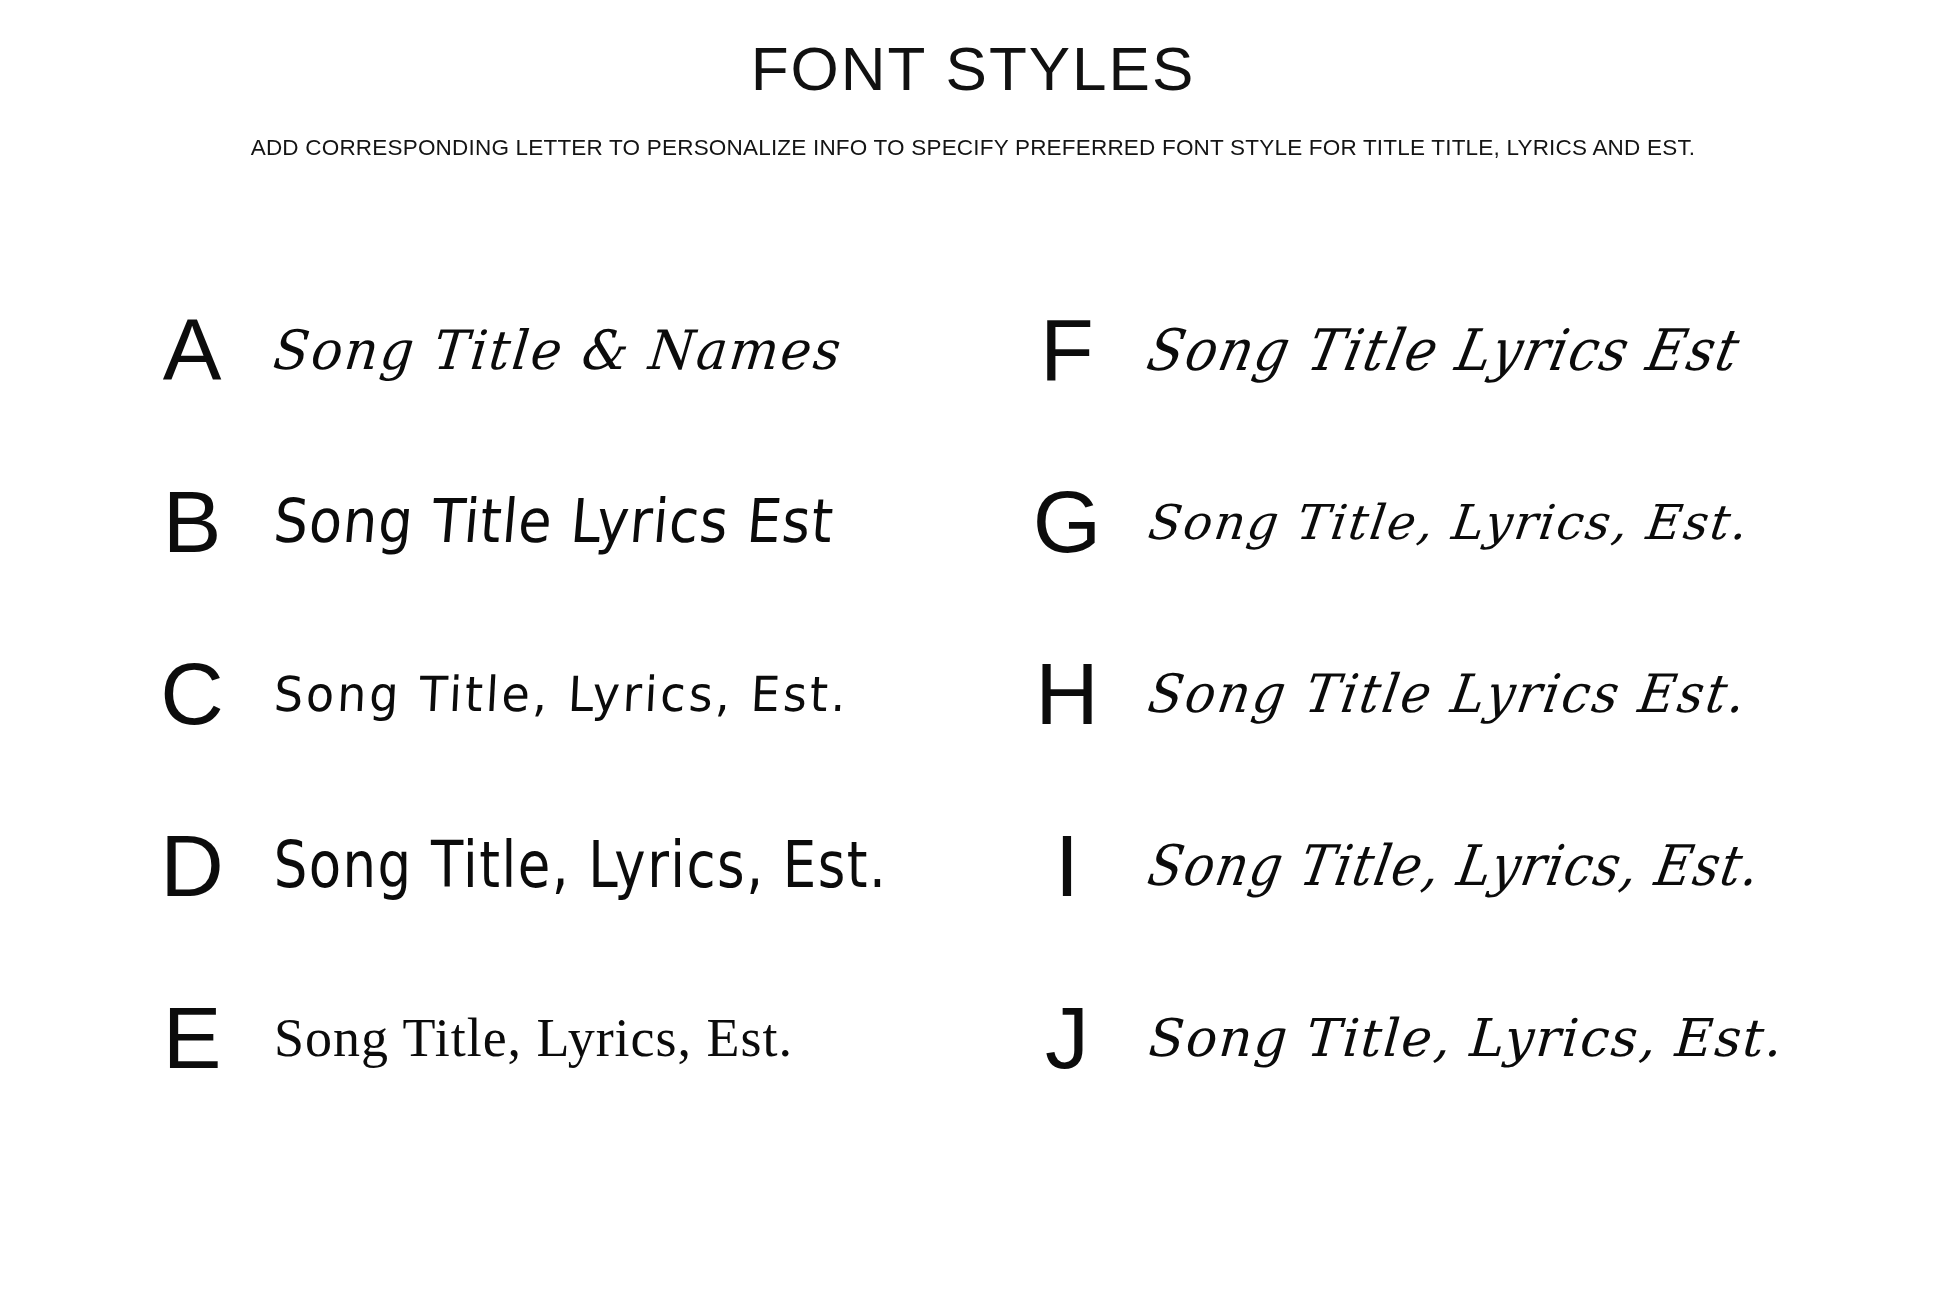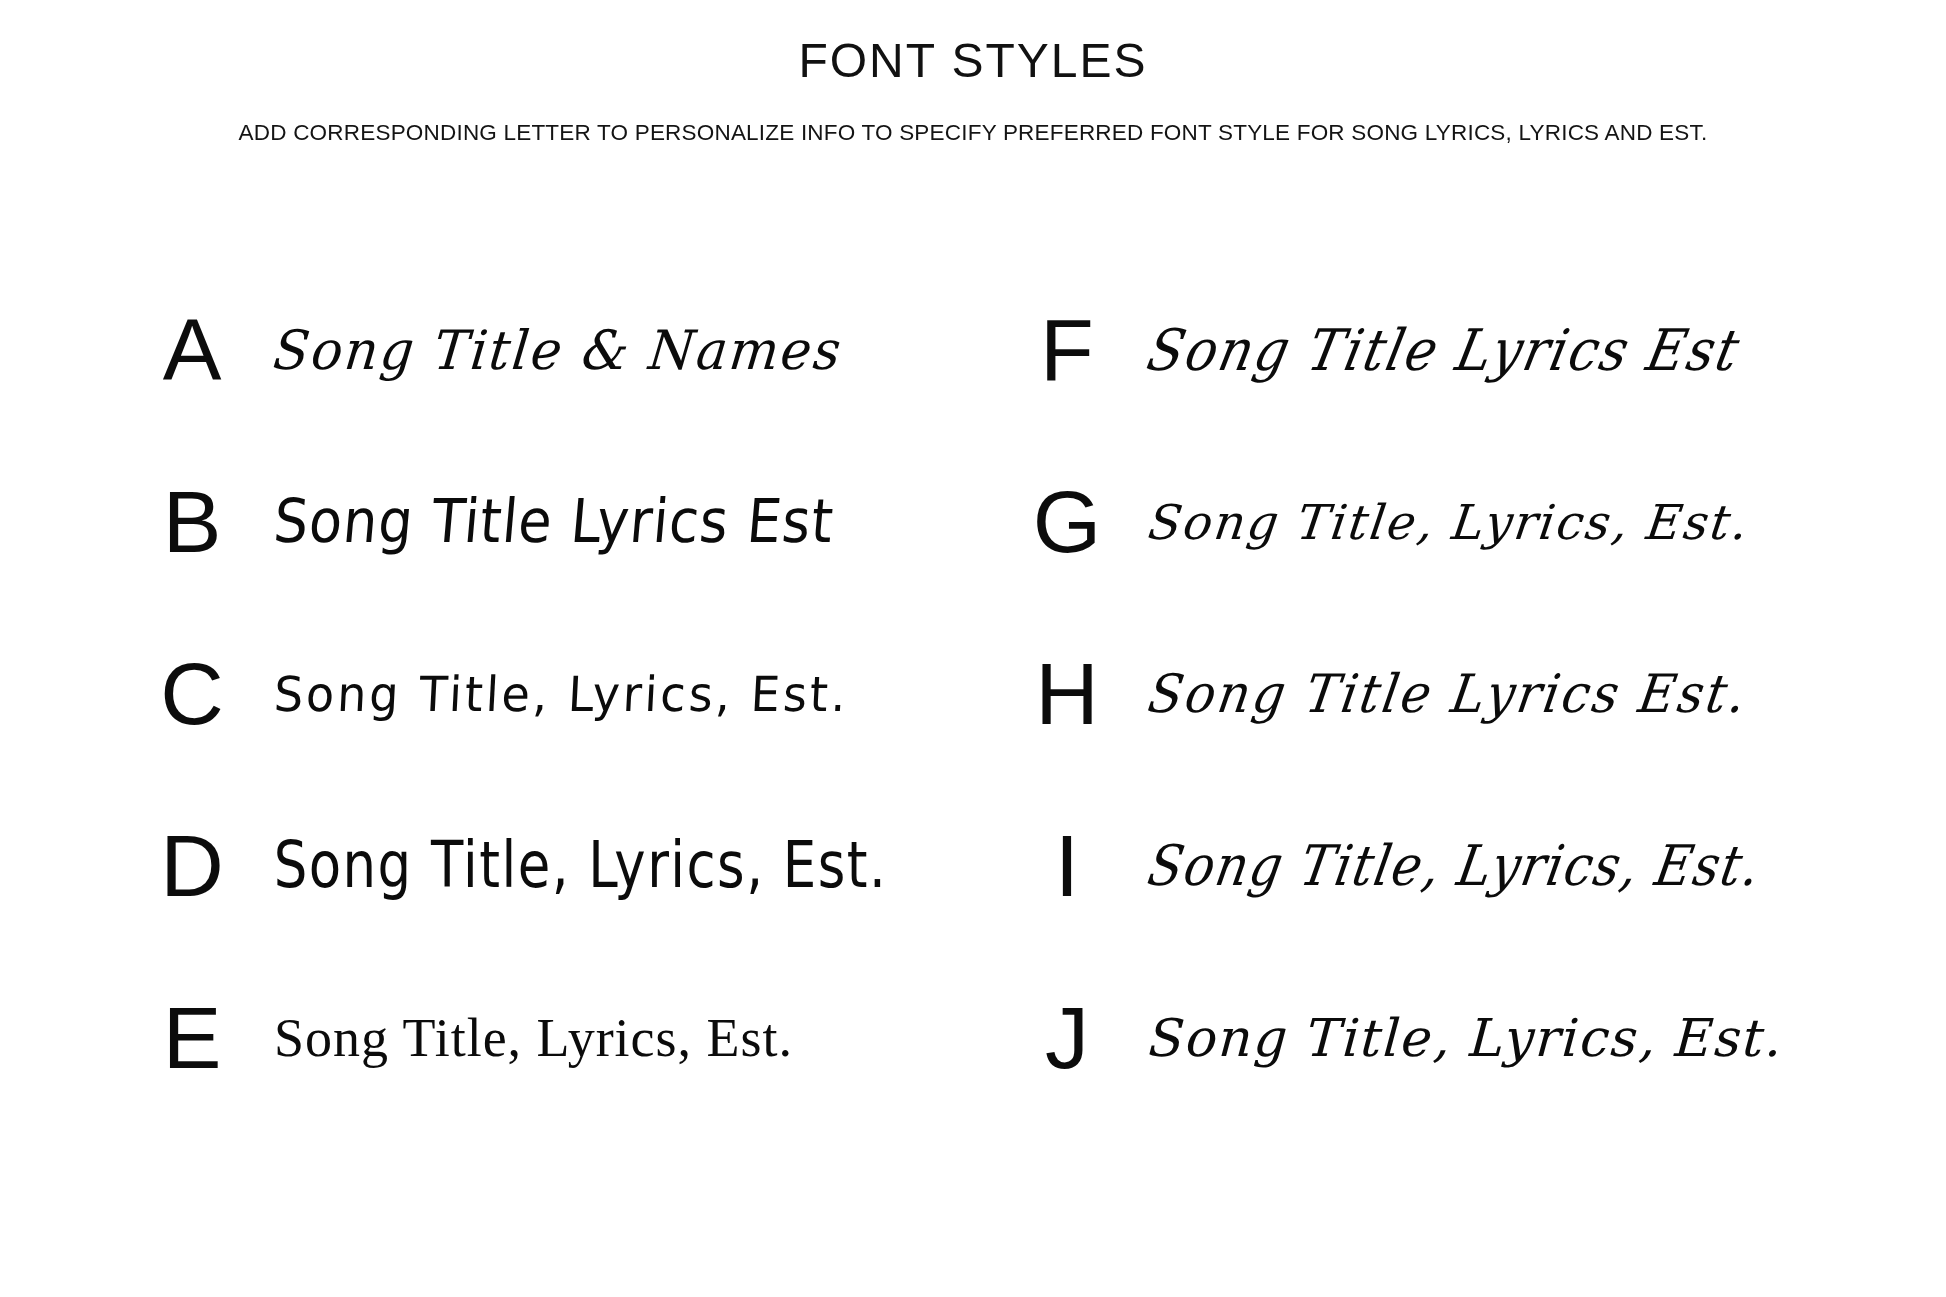--- a/index.html
+++ b/index.html
@@ -15,21 +15,21 @@
     overflow: hidden;
   }
   .page {
     position: relative;
     width: 1946px;
     height: 1297px;
     background: #ffffff;
   }
   .title {
     text-align: center;
-    font-size: 48px;
+    font-size: 62px;
     font-weight: 400;
     letter-spacing: 2px;
     color: #111111;
     margin: 36px 0 0 0;
     line-height: 1.05;
     font-family: "Liberation Sans", sans-serif;
   }
   .subtitle {
     text-align: center;
     font-size: 22.5px;
@@ -155,21 +155,21 @@
     transform: skewX(-4deg) scaleY(1.0);
     transform-origin: left center;
   }
 </style>
 </head>
 <body>
 
 <div class="page">
 
   <h1 class="title">FONT STYLES</h1>
-  <p class="subtitle">ADD CORRESPONDING LETTER TO PERSONALIZE INFO TO SPECIFY  PREFERRED FONT STYLE  FOR  SONG LYRICS, LYRICS AND EST.</p>
+  <p class="subtitle">ADD CORRESPONDING LETTER TO PERSONALIZE INFO TO SPECIFY  PREFERRED FONT STYLE  FOR  TITLE TITLE, LYRICS AND EST.</p>
 
   <div class="grid">
 
     <div class="col col-left">
 
       <div class="row">
         <div class="letter">A</div>
         <div class="sample s-a">Song Title &amp; Names</div>
       </div>
 

